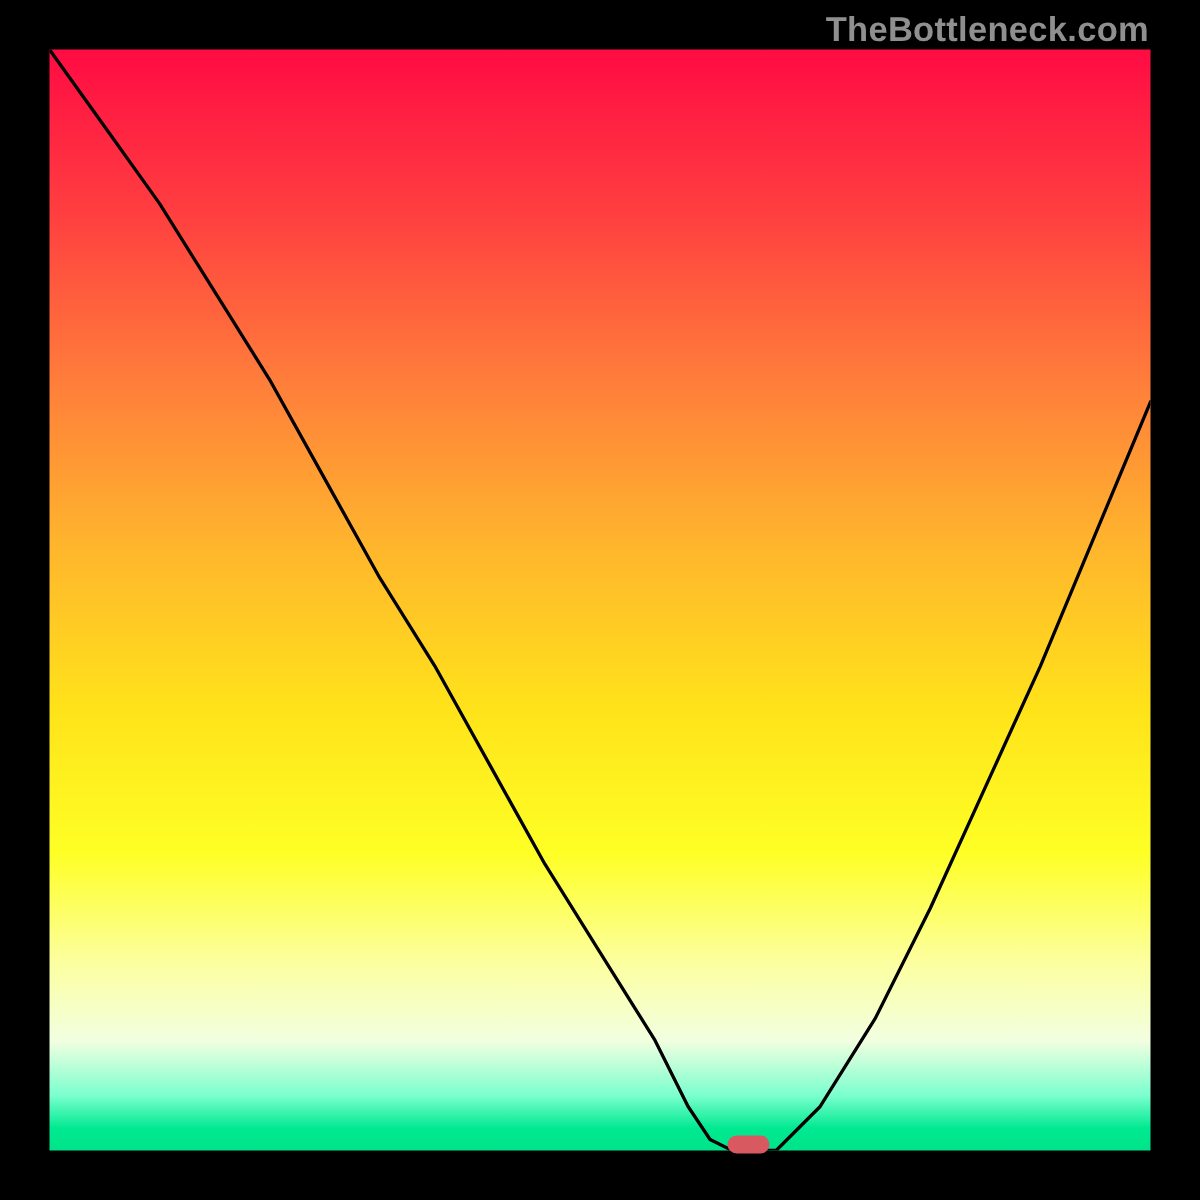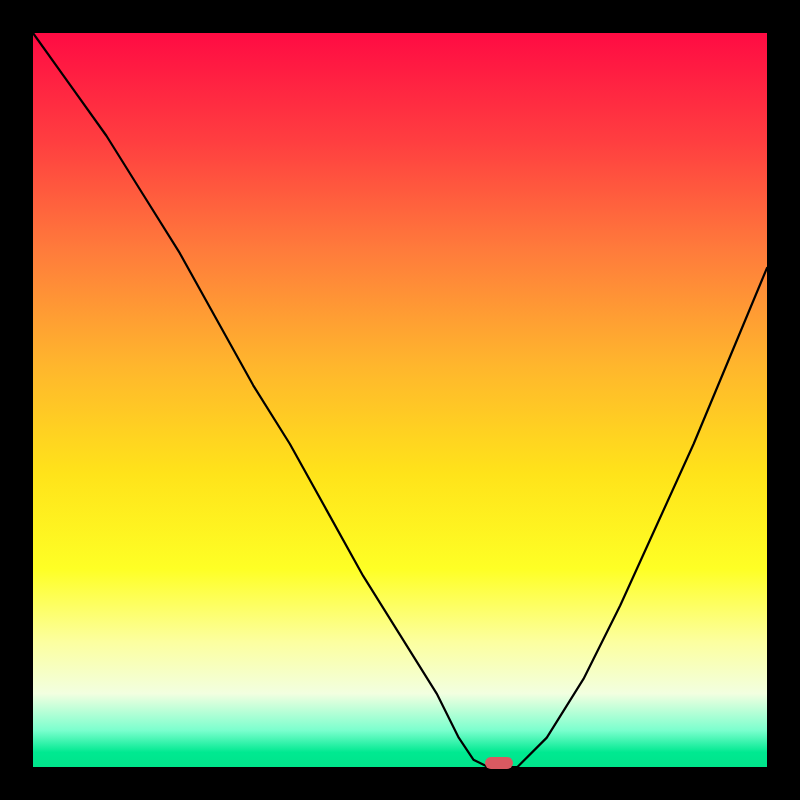--- a/index.html
+++ b/index.html
@@ -66,13 +66,14 @@
 <div class="container">
 
   <div class="plot-area"></div>
 
   <svg class="curve-svg" viewBox="0 0 734 734" preserveAspectRatio="none">
     <path id="curve-path" d="M0.00 0.00 L36.70 51.38 L73.40 102.76 L110.10 161.48 L146.80 220.20 L183.50 286.26 L220.20 352.32 L256.90 411.04 L293.60 477.10 L330.30 543.16 L367.00 601.88 L403.70 660.60 L425.72 704.64 L440.40 726.66 L455.08 734.00 L469.76 734.00 L484.44 734.00 L513.80 704.64 L550.50 645.92 L587.20 572.52 L623.90 491.78 L660.60 411.04 L697.30 322.96 L734.00 234.88" fill="none" stroke="#000000" stroke-width="2.2" stroke-linejoin="round" stroke-linecap="round"></path>
   </svg>
 
   <div class="marker" id="min-marker" style="left: 485.09px; top: 757px; background: rgb(217, 89, 97);"></div>
 
+  <div class="watermark">TheBottleneck.com</div>
 </div>
 
 </body></html>

